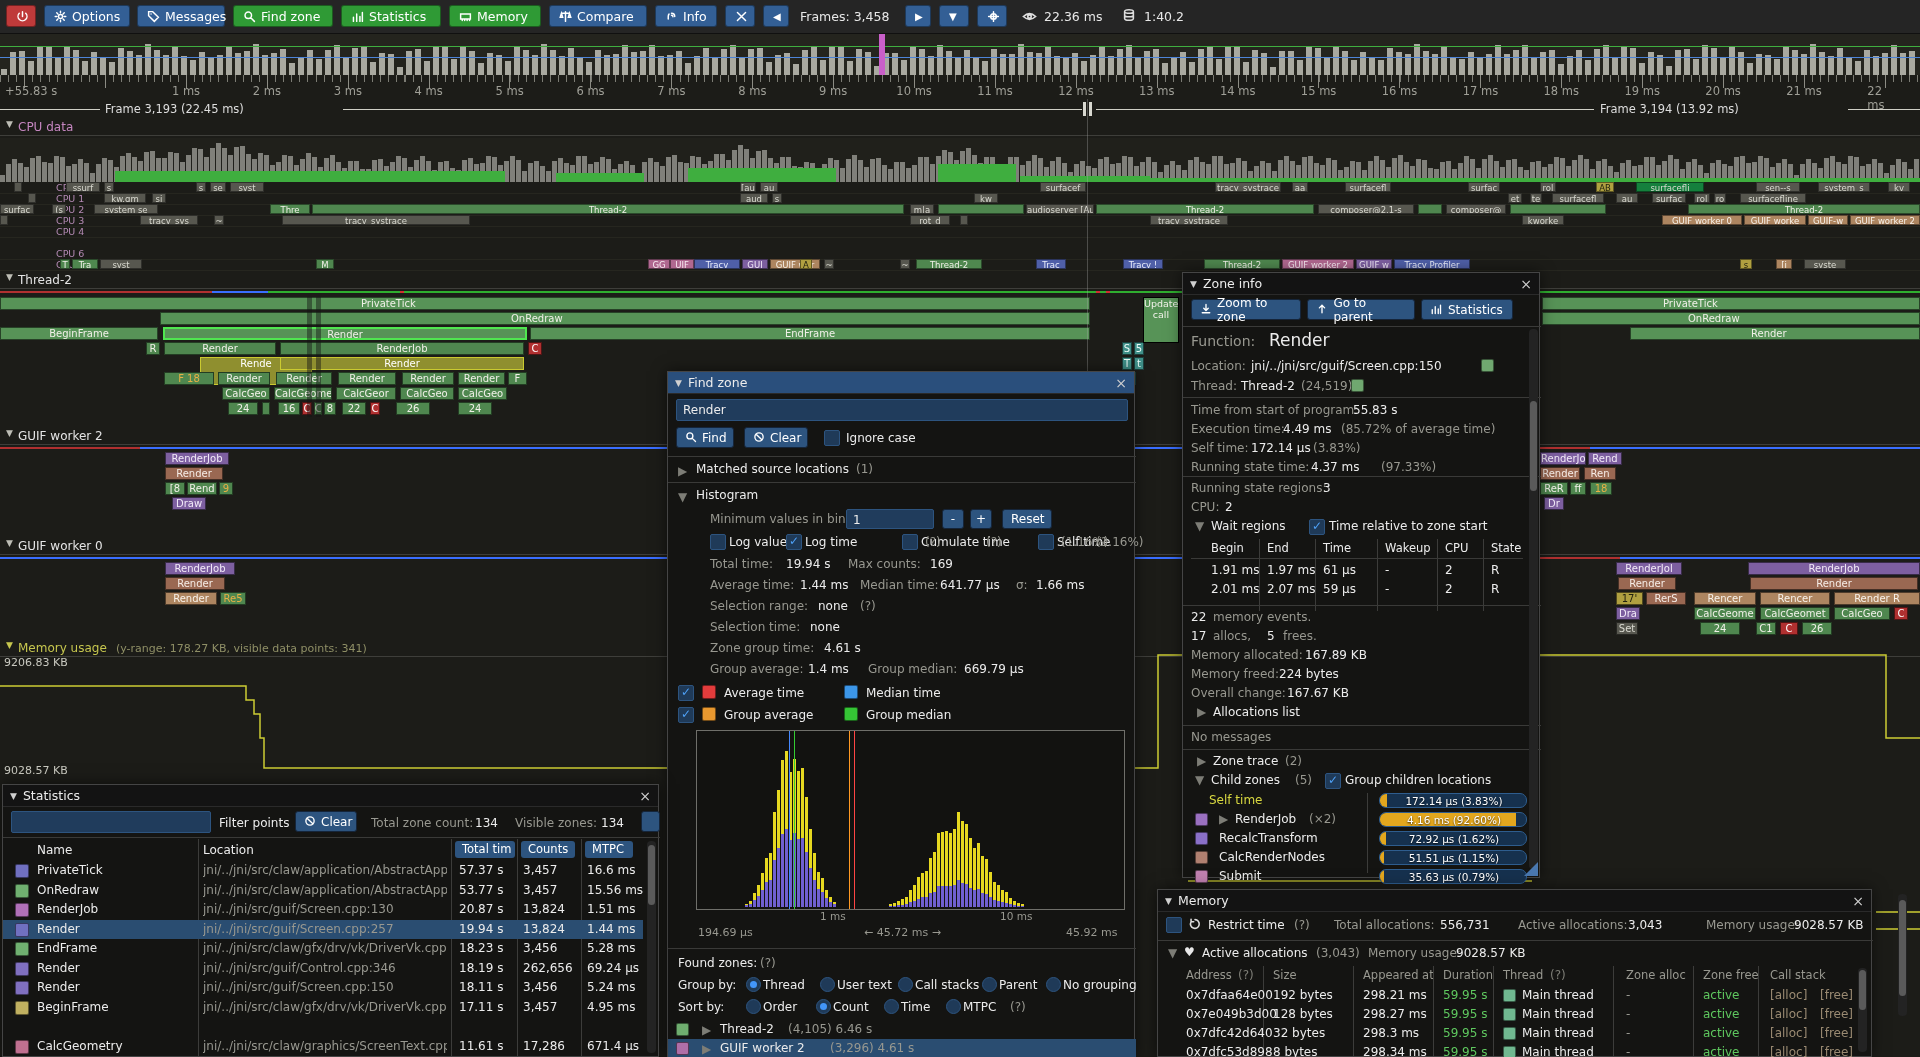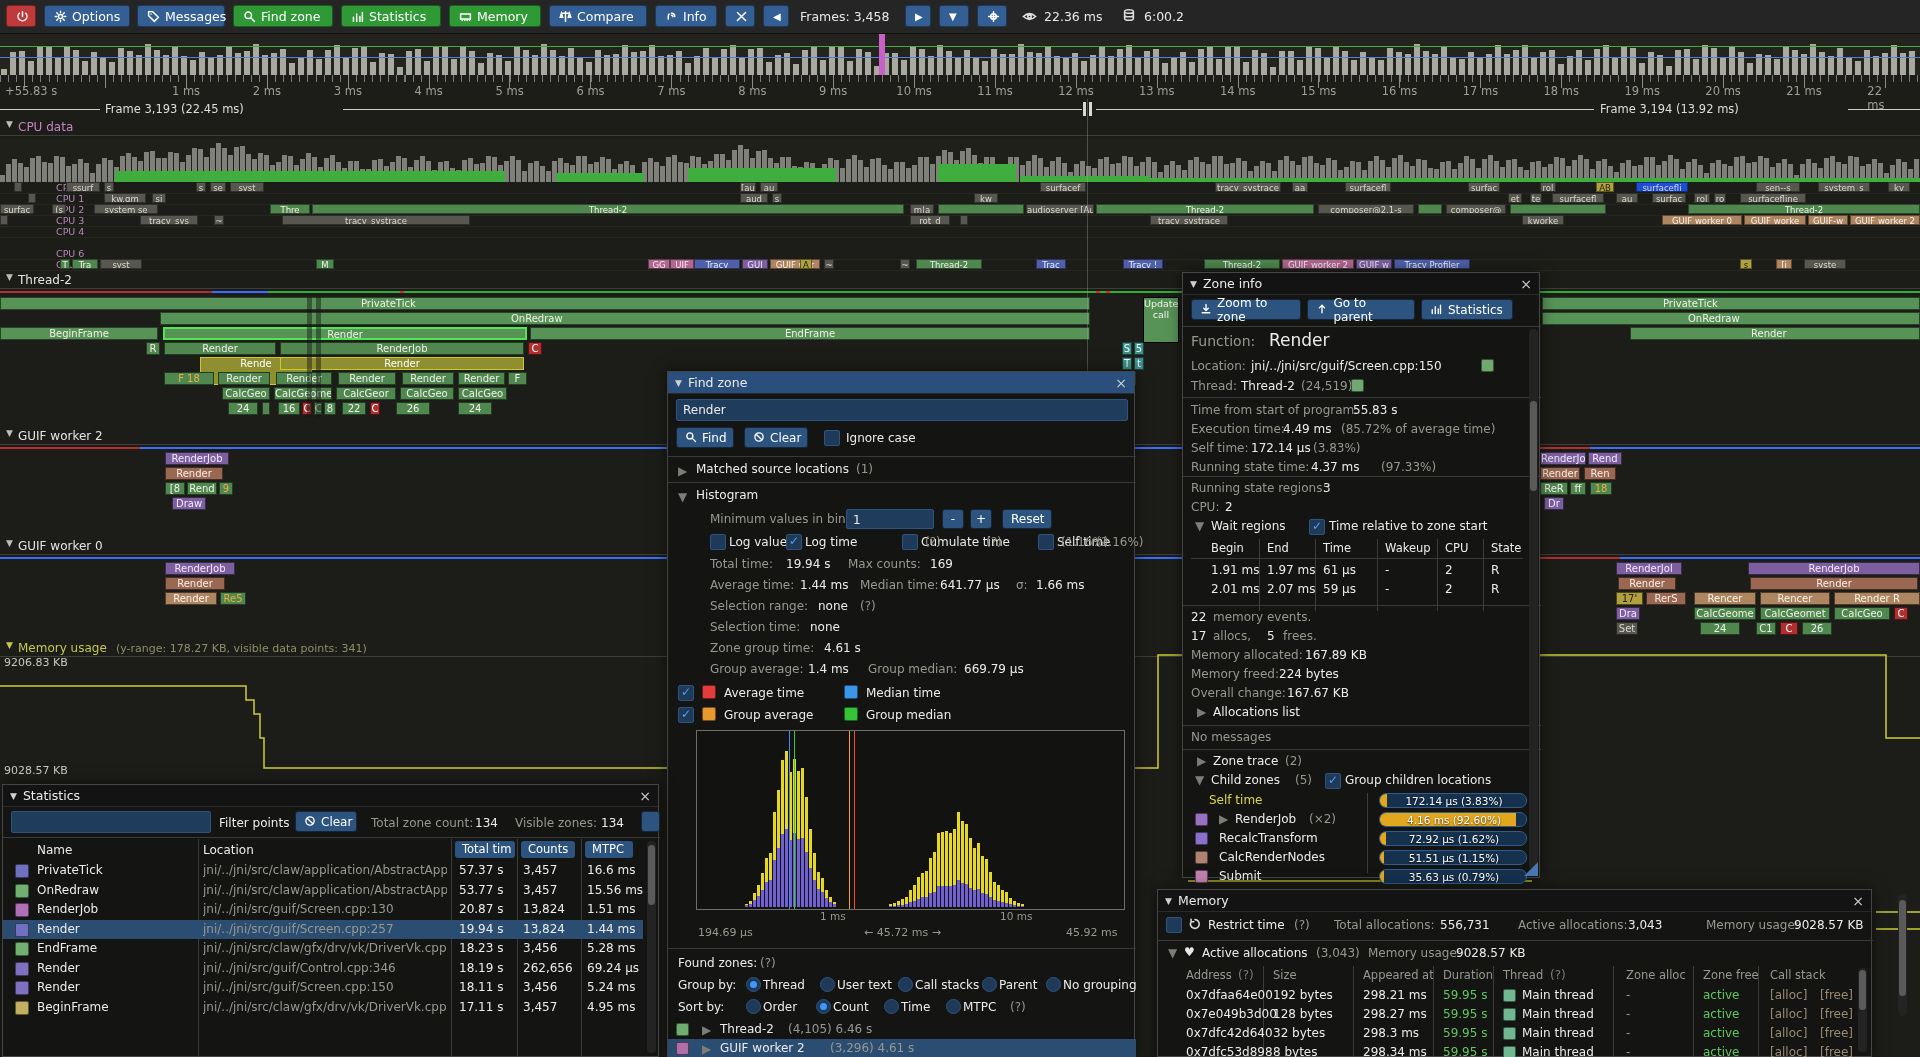--- a/index.html
+++ b/index.html
@@ -169,21 +169,21 @@
         <svg width="15" height="15" viewBox="0 0 16 16">
           <path d="M1.5 8 Q8 2 14.5 8 Q8 14 1.5 8 Z M8 6.2 A1.8 1.8 0 1 0 8 9.8 A1.8 1.8 0 1 0 8 6.2" fill="none" stroke="#ddd" stroke-width="1.8" stroke-linecap="round"></path>
         </svg>
       </div>
       <div class="ttext" style="left: 1044px; top: 9px; position: absolute;">22.36 ms</div>
       <div class="abs" style="left: 1122px; top: 8px; width: 16px; height: 16px; position: absolute;">
         <svg width="14" height="14" viewBox="0 0 16 16">
           <path d="M3 4 A5 2 0 1 0 13 4 A5 2 0 1 0 3 4 M3 4 L3 12 A5 2 0 0 0 13 12 L13 4 M3 8 A5 2 0 0 0 13 8" fill="none" stroke="#ddd" stroke-width="1.8" stroke-linecap="round"></path>
         </svg>
       </div>
-      <div class="ttext" style="left: 1144px; top: 9px; position: absolute;">6:00.2</div>
+      <div class="ttext" style="left: 1144px; top: 9px; position: absolute;">1:40.2</div>
     </div>
     <div class="abs" id="minimap">
       <div class="mbar" style="left: 1px; height: 6px;"></div>
       <div class="mbar" style="left: 10px; height: 22.6088px;"></div>
       <div class="mbar" style="left: 19px; height: 24.4095px;"></div>
       <div class="mbar" style="left: 28px; height: 13.9726px;"></div>
       <div class="mbar" style="left: 37px; height: 28.7787px;"></div>
       <div class="mbar" style="left: 46px; height: 27.7907px;"></div>
       <div class="mbar" style="left: 55px; height: 17.0537px;"></div>
       <div class="mbar" style="left: 64px; height: 29.0194px;"></div>
@@ -775,21 +775,21 @@
       <div class="chip" style="left: 230px; top: 0px; width: 34px; height: 10px; position: absolute; background: rgb(87, 87, 79); color: rgb(217, 217, 208);">syst</div>
       <div class="chip" style="left: 740px; top: 0px; width: 16px; height: 10px; position: absolute; background: rgb(87, 87, 79); color: rgb(217, 217, 208);">[au</div>
       <div class="chip" style="left: 760px; top: 0px; width: 18px; height: 10px; position: absolute; background: rgb(87, 87, 79); color: rgb(217, 217, 208);">au</div>
       <div class="chip" style="left: 1040px; top: 0px; width: 46px; height: 10px; position: absolute; background: rgb(87, 87, 79); color: rgb(217, 217, 208);">surfacef</div>
       <div class="chip" style="left: 1215px; top: 0px; width: 66px; height: 10px; position: absolute; background: rgb(87, 87, 79); color: rgb(217, 217, 208);">tracy_systrace</div>
       <div class="chip" style="left: 1292px; top: 0px; width: 16px; height: 10px; position: absolute; background: rgb(87, 87, 79); color: rgb(217, 217, 208);">aa</div>
       <div class="chip" style="left: 1345px; top: 0px; width: 46px; height: 10px; position: absolute; background: rgb(87, 87, 79); color: rgb(217, 217, 208);">surfacefl</div>
       <div class="chip" style="left: 1468px; top: 0px; width: 32px; height: 10px; position: absolute; background: rgb(87, 87, 79); color: rgb(217, 217, 208);">surfac</div>
       <div class="chip" style="left: 1540px; top: 0px; width: 16px; height: 10px; position: absolute; background: rgb(87, 87, 79); color: rgb(217, 217, 208);">rol</div>
       <div class="chip" style="left: 1596px; top: 0px; width: 18px; height: 10px; position: absolute; background: rgb(176, 160, 64); color: rgb(35, 35, 16);">AB</div>
-      <div class="chip" style="left: 1636px; top: 0px; width: 52px; height: 10px; position: absolute; background: #1d4ed8; color: rgb(217, 217, 208);">surfacefli</div>
+      <div class="chip" style="left: 1636px; top: 0px; width: 68px; height: 10px; position: absolute; background: #15803d; color: rgb(217, 217, 208);">surfacefli</div>
       <div class="chip" style="left: 1756px; top: 0px; width: 44px; height: 10px; position: absolute; background: rgb(87, 87, 79); color: rgb(217, 217, 208);">sen--s</div>
       <div class="chip" style="left: 1818px; top: 0px; width: 52px; height: 10px; position: absolute; background: rgb(87, 87, 79); color: rgb(217, 217, 208);">system_s</div>
       <div class="chip" style="left: 1888px; top: 0px; width: 22px; height: 10px; position: absolute; background: rgb(87, 87, 79); color: rgb(217, 217, 208);">kv</div>
     </div>
     <div class="cpurow" style="left: 0px; top: 193px; width: 1920px; height: 11px; position: absolute;">
       <div class="cpulabel">CPU 1</div>
       <div class="chip" style="left: 28px; top: 0px; width: 8px; height: 10px; position: absolute; background: rgb(87, 87, 79); color: rgb(217, 217, 208);"></div>
       <div class="chip" style="left: 104px; top: 0px; width: 42px; height: 10px; position: absolute; background: rgb(87, 87, 79); color: rgb(217, 217, 208);">kw.gm</div>
       <div class="chip" style="left: 152px; top: 0px; width: 14px; height: 10px; position: absolute; background: rgb(87, 87, 79); color: rgb(217, 217, 208);">si</div>
       <div class="chip" style="left: 740px; top: 0px; width: 28px; height: 10px; position: absolute; background: rgb(87, 87, 79); color: rgb(217, 217, 208);">aud</div>
@@ -1516,20 +1516,28 @@
         <div class="tline wval" style="left: 584px; top: 2px; position: absolute;">5.24 ms</div>
       </div>
       <div class="trow" style="left: 0px; top: 212.5px; width: 640px; height: 19px; position: absolute;">
         <div class="swatch" style="left: 12px; top: 3px; width: 14px; height: 14px; position: absolute; background: rgb(192, 176, 96);"></div>
         <div class="tline wval" style="left: 34px; top: 2px; position: absolute;">BeginFrame</div>
         <div class="tline glabel" style="left: 200px; top: 2px; position: absolute; max-width: 244px; overflow: hidden;">jni/../jni/src/claw/gfx/drv/vk/DriverVk.cpp:</div>
         <div class="tline wval" style="left: 456px; top: 2px; position: absolute;">17.11 s</div>
         <div class="tline wval" style="left: 520px; top: 2px; position: absolute;">3,457</div>
         <div class="tline wval" style="left: 584px; top: 2px; position: absolute;">4.95 ms</div>
       </div>
+      <div class="trow" style="left: 0px; top: 251.5px; width: 640px; height: 19px; position: absolute;">
+        <div class="swatch" style="left: 12px; top: 3px; width: 14px; height: 14px; position: absolute; background: rgb(192, 112, 144);"></div>
+        <div class="tline wval" style="left: 34px; top: 2px; position: absolute;">CalcGeometry</div>
+        <div class="tline glabel" style="left: 200px; top: 2px; position: absolute; max-width: 244px; overflow: hidden;">jni/../jni/src/claw/graphics/ScreenText.cpp</div>
+        <div class="tline wval" style="left: 456px; top: 2px; position: absolute;">11.61 s</div>
+        <div class="tline wval" style="left: 520px; top: 2px; position: absolute;">17,286</div>
+        <div class="tline wval" style="left: 584px; top: 2px; position: absolute;">671.4 μs</div>
+      </div>
       <div class="scroll" style="left: 644px; top: 56px; width: 9px; height: 212px; position: absolute;">
         <div class="thumb" style="left: 1px; top: 4px; width: 7px; height: 60px; position: absolute;"></div>
       </div>
     </div>
     <div class="win" style="left: 1157px; top: 889px; width: 715px; height: 168px; position: absolute;">
       <div class="titlebar">
         <div class="arr">▼</div>
         <div>Memory</div>
         <div class="close">×</div>
       </div>

